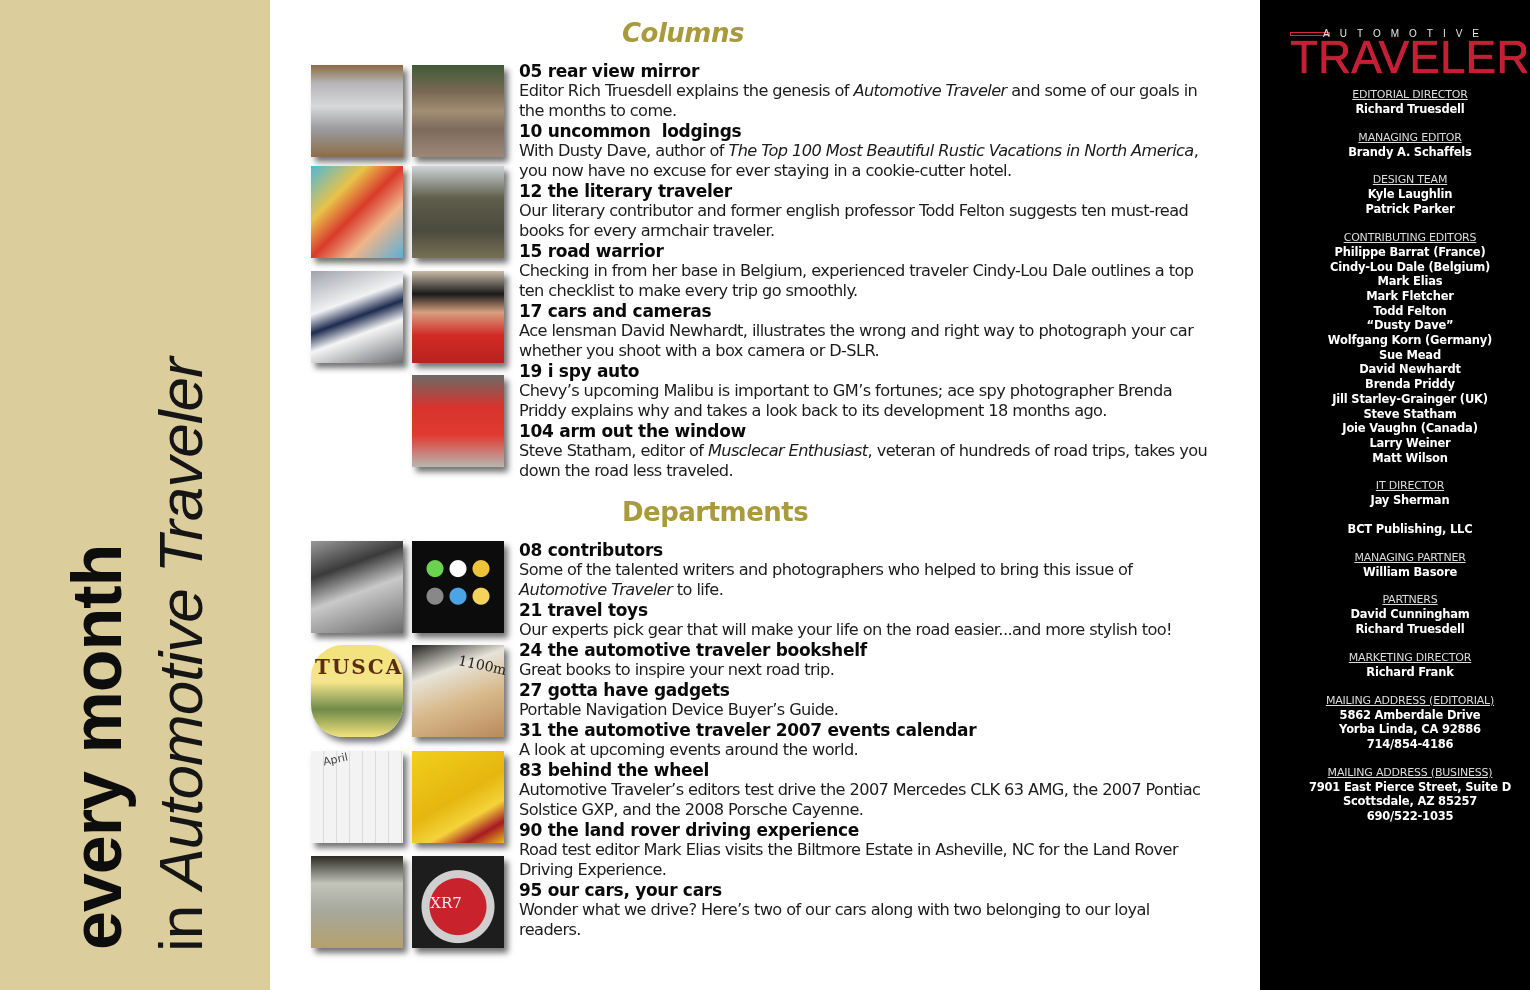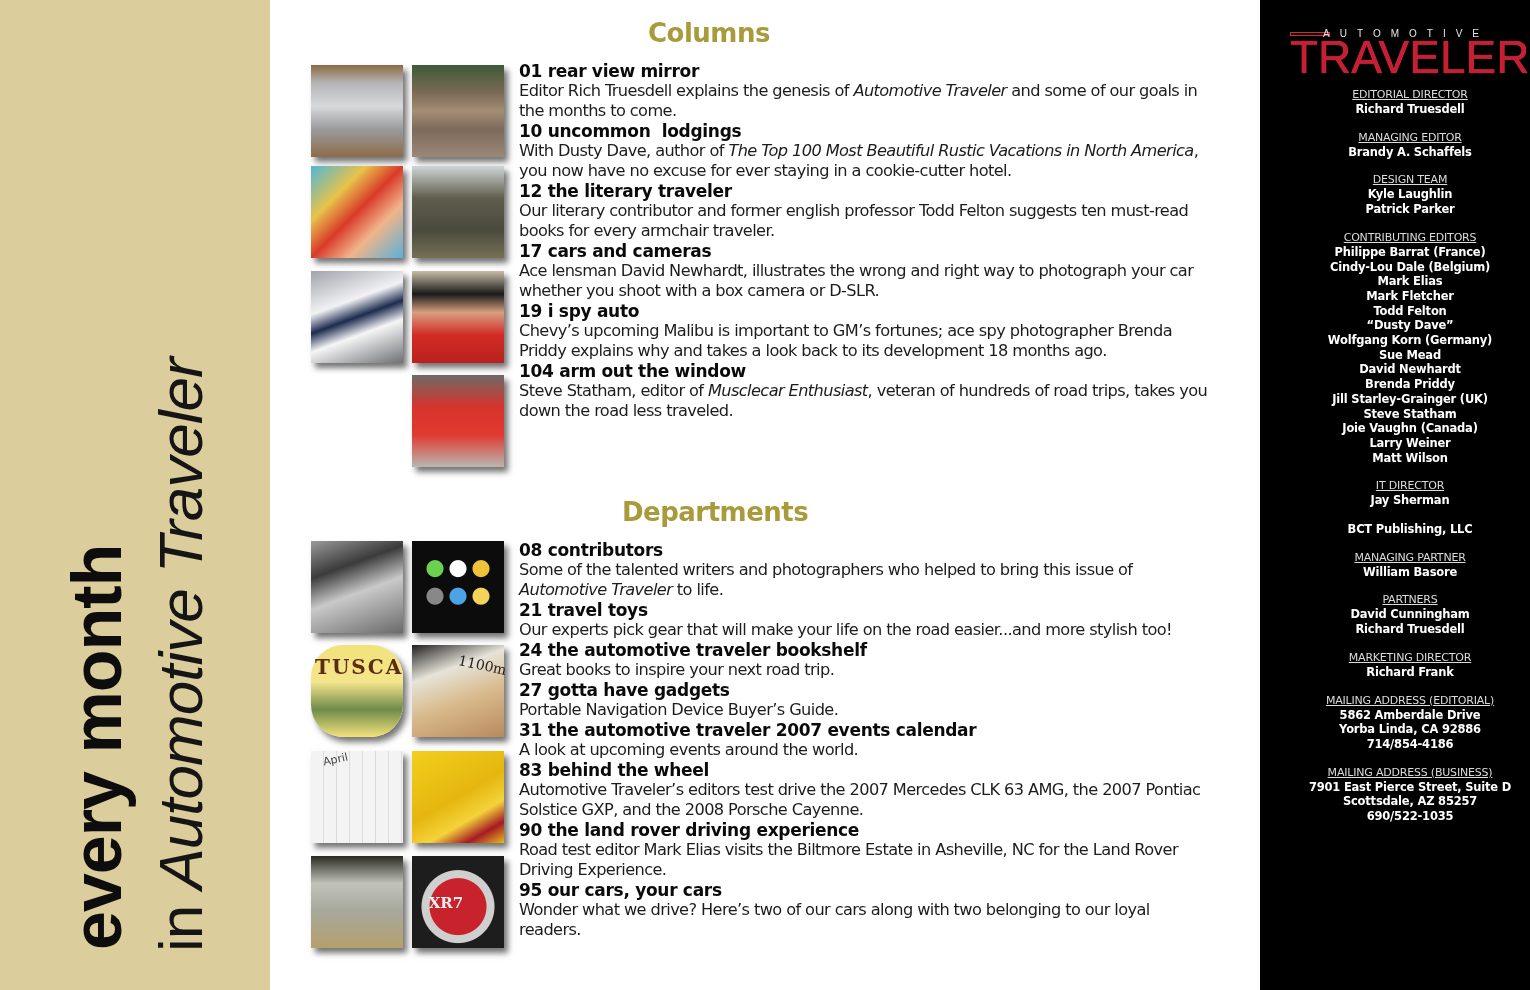--- a/index.html
+++ b/index.html
@@ -69,42 +69,46 @@
 </style>
 </head>
 <body>
 
 <div class="left-panel"></div>
 <div class="vert-wrap">
   <div class="vert-bold">every month</div>
   <div class="vert-ital"><span>in </span><span class="ital">Automotive Traveler</span></div>
 </div>
 
-<div class="section-title" style="left:648px; top:18px;">Columns</div>
+<div class="section-title" style="left:622px; top:18px;font-style:italic;">Columns</div>
 
 <div class="thumb t-silver-suv" style="left:311px; top:65px;"></div>
 <div class="thumb t-cabin" style="left:412px; top:65px;"></div>
 <div class="thumb t-painting" style="left:311px; top:166px;"></div>
 <div class="thumb t-soldiers" style="left:412px; top:166px;"></div>
 <div class="thumb t-mustang" style="left:311px; top:271px;"></div>
 <div class="thumb t-security-man" style="left:412px; top:271px;"></div>
 <div class="thumb t-red-truck" style="left:412px; top:375px;"></div>
 
 <div class="entries" style="top:61px;">
   <div>
-    <div class="entry-title">01 rear view mirror</div>
+    <div class="entry-title">05 rear view mirror</div>
     <div class="entry-desc"><span>Editor Rich Truesdell explains the genesis of </span><i>Automotive Traveler</i><span> and some of our goals in the months to come.</span></div>
   </div>
   <div>
     <div class="entry-title" style="white-space:pre;">10 uncommon  lodgings</div>
     <div class="entry-desc"><span>With Dusty Dave, author of </span><i>The Top 100 Most Beautiful Rustic Vacations in North America</i><span>, you now have no excuse for ever staying in a  cookie-cutter hotel.</span></div>
   </div>
   <div>
     <div class="entry-title">12 the literary traveler</div>
     <div class="entry-desc"><span>Our literary contributor and former english professor Todd Felton suggests ten must-read books for every armchair traveler.</span><i></i><span></span></div>
+  </div>
+  <div>
+    <div class="entry-title">15 road warrior</div>
+    <div class="entry-desc"><span>Checking in from her base in Belgium, experienced traveler Cindy-Lou Dale outlines a top ten checklist to make every trip go smoothly.</span><i></i><span></span></div>
   </div>
   <div>
     <div class="entry-title">17 cars and cameras</div>
     <div class="entry-desc"><span>Ace lensman David Newhardt, illustrates the wrong and right way to photograph your car whether you shoot with a box camera or D-SLR.</span><i></i><span></span></div>
   </div>
   <div>
     <div class="entry-title">19 i spy auto</div>
     <div class="entry-desc"><span>Chevy’s upcoming Malibu is important to GM’s fortunes; ace spy photographer Brenda Priddy explains why and takes a look back to its development 18 months ago.</span><i></i><span></span></div>
   </div>
   <div>
@@ -122,21 +126,21 @@
 </div>
 <div class="thumb t-nav-device" style="left:412px; top:645px;">
   <div style="position:absolute; left:46px; top:12px; font-family:'DejaVu Serif', serif; font-size:14px; color:#222; transform:rotate(12deg);">1100m</div>
 </div>
 <div class="thumb t-calendar" style="left:311px; top:751px;">
   <div style="position:absolute; left:12px; top:2px; font-family:'DejaVu Sans', sans-serif; font-size:11px; color:#444; transform:rotate(-12deg);">April</div>
 </div>
 <div class="thumb t-yellow-car" style="left:412px; top:751px;"></div>
 <div class="thumb t-range-rover" style="left:311px; top:856px;"></div>
 <div class="thumb t-xr7-badge" style="left:412px; top:856px;">
-  <div style="position:absolute; left:0; top:38px; width:68px; text-align:center; font-family:'DejaVu Serif', serif; font-weight:bold; font-size:15px; color:#eee;">XR7</div>
+  <div style="position:absolute; left:0; top:38px; width:68px; text-align:center; font-family:'DejaVu Serif', serif; font-weight:normal; font-size:15px; color:#eee;">XR7</div>
 </div>
 
 <div class="entries" style="top:540px;">
   <div>
     <div class="entry-title">08 contributors</div>
     <div class="entry-desc"><span>Some of the talented writers and photographers who helped to bring this issue of </span><i>Automotive Traveler</i><span> to life.</span></div>
   </div>
   <div>
     <div class="entry-title">21 travel toys</div>
     <div class="entry-desc"><span>Our experts pick gear that will make your life on the road easier...and more stylish too!</span><i></i><span></span></div>

